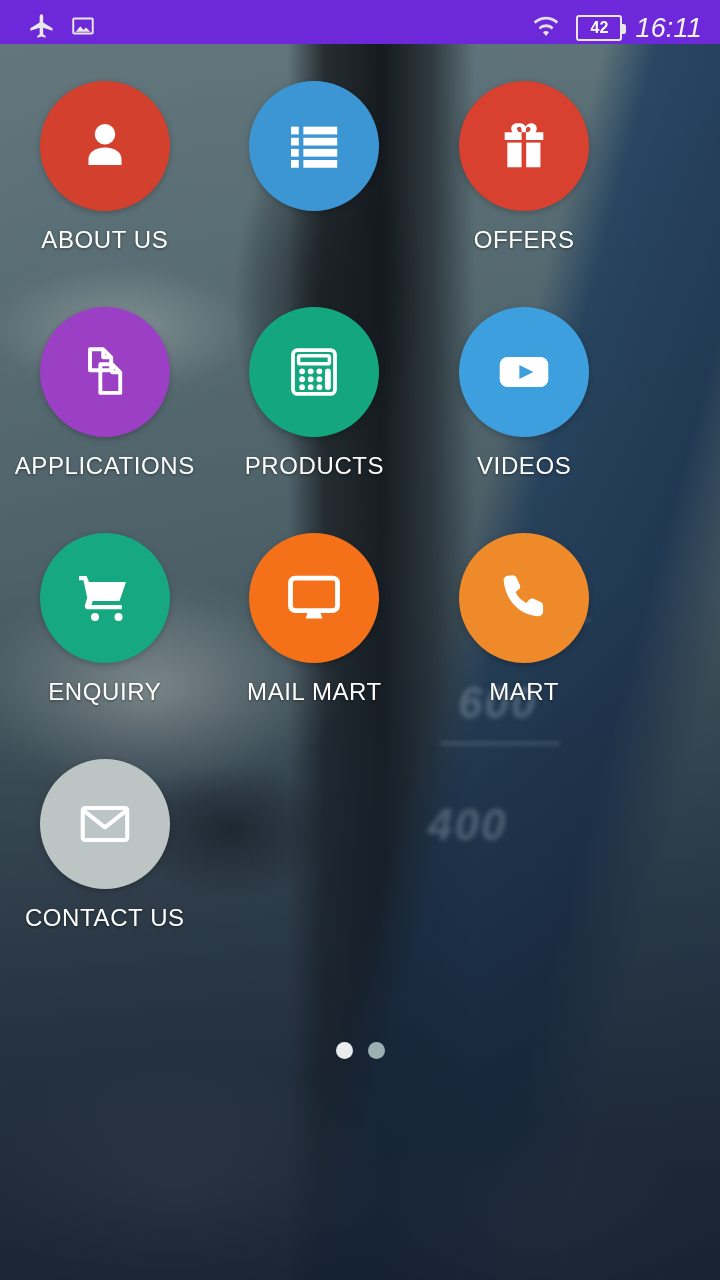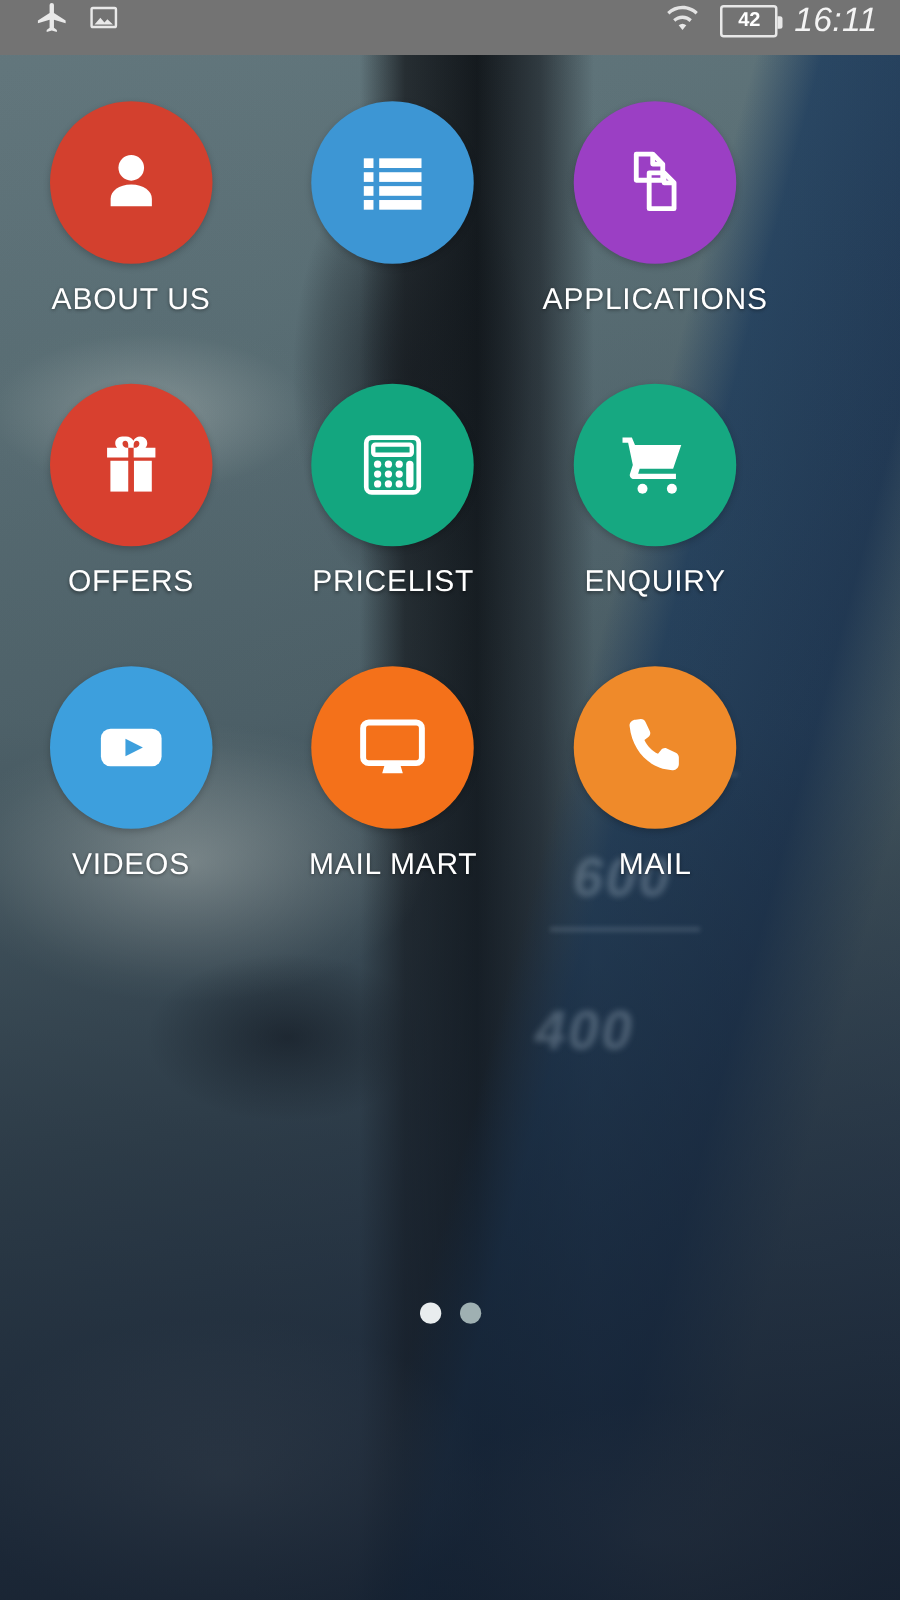--- a/index.html
+++ b/index.html
@@ -56,22 +56,22 @@
   .scale-line {
     position:absolute; height:3px;
     background:rgba(200,214,228,0.22);
     filter:blur(2px);
   }
 
   
   #statusbar {
     position:absolute; top:0; left:0;
     width:720px; height:44px;
-    background:#737373;
-    display:flex; align-items:flex-start;
+    background:#6d28d9;
+    display:flex; align-items:flex-end;
     padding:0 18px 0 28px;
     z-index:20;
   }
   .sb-left { display:flex; align-items:center; gap:14px; }
   .sb-right { margin-left:auto; display:flex; align-items:center; gap:13px; }
   .sb-icon { display:block; }
   .sb-time {
     color:#f4f4f4; font-size:27px; font-weight:400;
     letter-spacing:0.2px; line-height:1;
     font-family:"Liberation Sans", sans-serif;
@@ -200,44 +200,44 @@
             <rect x="2.5" y="13.2" width="3.2" height="3.2"></rect>
             <rect x="7.6" y="13.2" width="14" height="3.2"></rect>
             <rect x="2.5" y="17.8" width="3.2" height="3.2"></rect>
             <rect x="7.6" y="17.8" width="14" height="3.2"></rect>
           </svg>
         </span>
       </div>
     </div>
 
     <div class="cell">
+      <div class="circle" style="background:#d8402f;">
+        <span>
+          <svg width="58" height="58" viewBox="0 0 24 24" fill="#ffffff">
+            <path d="M9.0 2.6c-1.3 0-2.3 1.0-2.3 2.2 0 .6.2 1.1.6 1.5H4.0v3.2h7.0V6.3h-.4c-.9 0-1.5-.6-1.5-1.4 0-.5.4-.9.9-.9.6 0 1.0.5 1.0 1.2v1.1h1.8V5.2c0-.7.5-1.2 1.0-1.2.5 0 .9.4.9.9 0 .8-.6 1.4-1.5 1.4h-.4v3.2H20V6.3h-3.3c.4-.4.6-.9.6-1.5 0-1.2-1.0-2.2-2.3-2.2-1.1 0-1.9.6-2.3 1.4-.4-.8-1.3-1.4-2.4-1.4z"></path>
+            <rect x="5.1" y="10.6" width="5.9" height="10.2"></rect>
+            <rect x="12.9" y="10.6" width="5.9" height="10.2"></rect>
+          </svg>
+        </span>
+      </div>
+      <div class="label">OFFERS</div>
+    </div>
+
+    <div class="cell">
       <div class="circle" style="background:#9b3fc4;">
         <span>
           <svg width="62" height="62" viewBox="0 0 24 24" fill="none" stroke="#ffffff" stroke-width="1.5" stroke-linejoin="round">
             <path d="M6.2 3.2h5.1l3.1 3.1v5.0H6.2z"></path>
             <path d="M11.3 3.2v3.1h3.1"></path>
             <path d="M10.2 9.0h4.6l3.1 3.1v8.0h-7.7z"></path>
             <path d="M14.8 9.0v3.1h3.1"></path>
           </svg>
         </span>
       </div>
       <div class="label">APPLICATIONS</div>
-    </div>
-
-    <div class="cell">
-      <div class="circle" style="background:#d8402f;">
-        <span>
-          <svg width="58" height="58" viewBox="0 0 24 24" fill="#ffffff">
-            <path d="M9.0 2.6c-1.3 0-2.3 1.0-2.3 2.2 0 .6.2 1.1.6 1.5H4.0v3.2h7.0V6.3h-.4c-.9 0-1.5-.6-1.5-1.4 0-.5.4-.9.9-.9.6 0 1.0.5 1.0 1.2v1.1h1.8V5.2c0-.7.5-1.2 1.0-1.2.5 0 .9.4.9.9 0 .8-.6 1.4-1.5 1.4h-.4v3.2H20V6.3h-3.3c.4-.4.6-.9.6-1.5 0-1.2-1.0-2.2-2.3-2.2-1.1 0-1.9.6-2.3 1.4-.4-.8-1.3-1.4-2.4-1.4z"></path>
-            <rect x="5.1" y="10.6" width="5.9" height="10.2"></rect>
-            <rect x="12.9" y="10.6" width="5.9" height="10.2"></rect>
-          </svg>
-        </span>
-      </div>
-      <div class="label">OFFERS</div>
     </div>
 
     <div class="cell">
       <div class="circle" style="background:#13a67f;">
         <span>
           <svg width="56" height="56" viewBox="0 0 24 24">
             <rect x="3.0" y="2.6" width="18" height="18.8" rx="1.9" fill="none" stroke="#ffffff" stroke-width="1.6"></rect>
             <rect x="5.4" y="5.0" width="13.2" height="3.5" rx="0.7" fill="none" stroke="#ffffff" stroke-width="1.5"></rect>
             <circle cx="6.9" cy="11.7" r="1.25" fill="#ffffff"></circle>
             <circle cx="10.6" cy="11.7" r="1.25" fill="#ffffff"></circle>
@@ -245,72 +245,83 @@
             <circle cx="6.9" cy="15.1" r="1.25" fill="#ffffff"></circle>
             <circle cx="10.6" cy="15.1" r="1.25" fill="#ffffff"></circle>
             <circle cx="14.3" cy="15.1" r="1.25" fill="#ffffff"></circle>
             <circle cx="6.9" cy="18.5" r="1.25" fill="#ffffff"></circle>
             <circle cx="10.6" cy="18.5" r="1.25" fill="#ffffff"></circle>
             <circle cx="14.3" cy="18.5" r="1.25" fill="#ffffff"></circle>
             <rect x="16.7" y="10.5" width="2.5" height="9.2" rx="1.25" fill="#ffffff"></rect>
           </svg>
         </span>
       </div>
-      <div class="label">PRICELIST</div>
+      <div class="label">PRODUCTS</div>
+    </div>
+
+    <div class="cell">
+      <div class="circle" style="background:#3d9fdd;">
+        <span>
+          <svg width="62" height="62" viewBox="0 0 24 24">
+            <rect x="2.6" y="6.2" width="18.8" height="11.6" rx="3.0" fill="#ffffff"></rect>
+            <path d="M10.2 9.3l5.4 2.7-5.4 2.7z" fill="#3d9fdd"></path>
+          </svg>
+        </span>
+      </div>
+      <div class="label">VIDEOS</div>
     </div>
 
     <div class="cell">
       <div class="circle" style="background:#16a881;">
         <span>
           <svg width="60" height="60" viewBox="0 0 24 24" fill="#ffffff">
             <path d="M1.6 3.2h3.0l1.0 2.4h14.8l-2.6 7.6H7.1l-.5 1.6h12.1v1.7H5.2c-.9 0-1.5-.9-1.2-1.7l.9-2.8L3.4 4.9H1.6z"></path>
             <circle cx="8.0" cy="19.6" r="1.6"></circle>
             <circle cx="17.4" cy="19.6" r="1.6"></circle>
           </svg>
         </span>
       </div>
       <div class="label">ENQUIRY</div>
     </div>
 
     <div class="cell">
-      <div class="circle" style="background:#3d9fdd;">
-        <span>
-          <svg width="62" height="62" viewBox="0 0 24 24">
-            <rect x="2.6" y="6.2" width="18.8" height="11.6" rx="3.0" fill="#ffffff"></rect>
-            <path d="M10.2 9.3l5.4 2.7-5.4 2.7z" fill="#3d9fdd"></path>
-          </svg>
-        </span>
-      </div>
-      <div class="label">VIDEOS</div>
-    </div>
-
-    <div class="cell">
       <div class="circle" style="background:#f4711a;">
         <span>
           <svg width="60" height="60" viewBox="0 0 24 24">
             <rect x="2.6" y="4.0" width="18.8" height="13.0" rx="1.8" fill="none" stroke="#ffffff" stroke-width="1.9"></rect>
             <path d="M9.6 17.2h4.8l.9 3.0H8.7z" fill="#ffffff"></path>
           </svg>
         </span>
       </div>
       <div class="label">MAIL MART</div>
     </div>
 
     <div class="cell">
       <div class="circle" style="background:#ef8a2a;">
         <span>
           <svg width="58" height="58" viewBox="0 0 24 24" fill="#ffffff">
             <path d="M7.3 2.6c.7 0 1.3.4 1.6 1.0l1.4 3.0c.3.7.1 1.5-.5 1.9l-1.3 1c.9 2.0 2.5 3.6 4.5 4.6l1.0-1.3c.5-.6 1.3-.8 1.9-.5l3.0 1.4c.6.3 1.0.9 1.0 1.6v2.2c0 1.2-1.0 2.2-2.2 2.0C10.3 19.1 4.5 13.3 3.6 5.0c-.2-1.2.8-2.2 2.0-2.2z"></path>
           </svg>
         </span>
       </div>
-      <div class="label">MAIL</div>
-    </div>
-
-
+      <div class="label">MART</div>
+    </div>
+
+
+    <div class="cell">
+      <div class="circle" style="background:#bcc4c4;">
+        <span>
+          <svg width="58" height="58" viewBox="0 0 24 24" fill="none" stroke="#ffffff" stroke-width="1.7" stroke-linejoin="round">
+            <rect x="2.8" y="5.4" width="18.4" height="13.2" rx="0.9"></rect>
+            <path d="M2.8 6.2l9.2 7.2 9.2-7.2"></path>
+          </svg>
+        </span>
+      </div>
+      <div class="label">CONTACT US</div>
+    </div>
 
   </div>
 
   <div id="pager">
     <span class="dot active"></span>
     <span class="dot inactive"></span>
   </div>
 
 </div>
 

